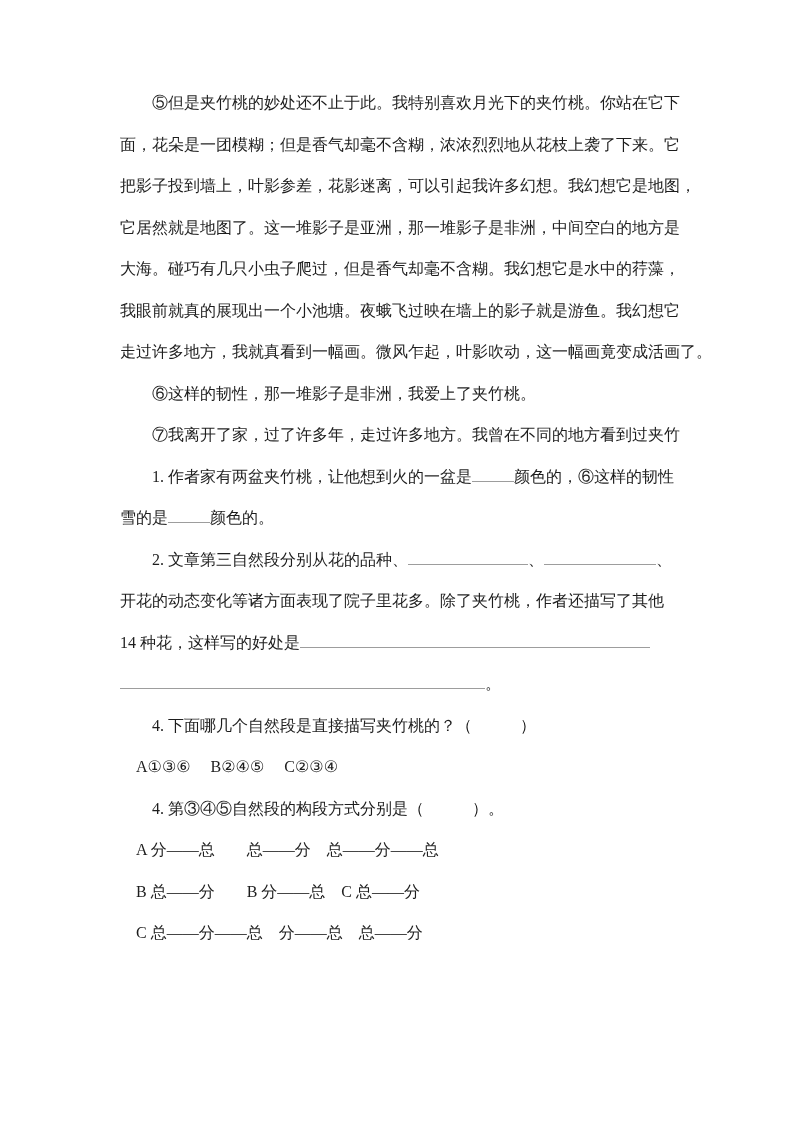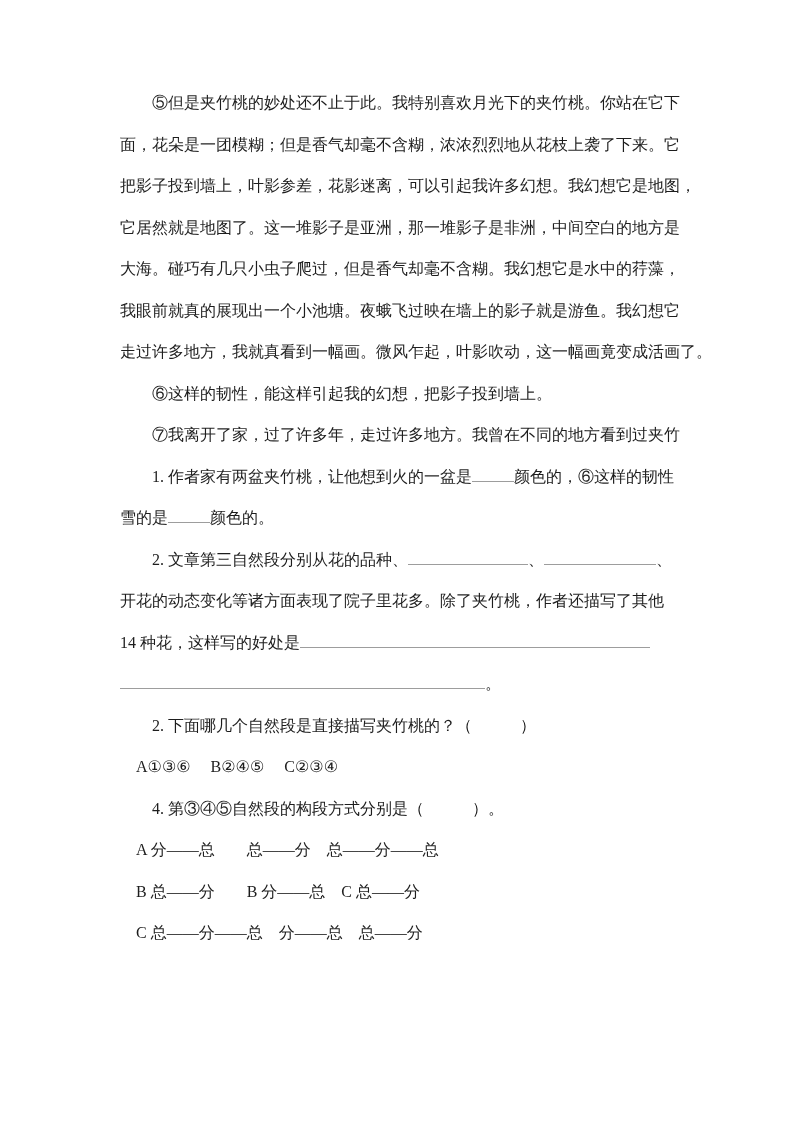--- a/index.html
+++ b/index.html
@@ -47,28 +47,28 @@
 
 <div class="page">
   <div class="doc-body">
       <div class="line" style="padding-left: 32px;"><span class="txt">⑤但是夹竹桃的妙处还不止于此。我特别喜欢月光下的夹竹桃。你站在它下</span></div>
       <div class="line"><span class="txt">面，花朵是一团模糊；但是香气却毫不含糊，浓浓烈烈地从花枝上袭了下来。它</span></div>
       <div class="line"><span class="txt">把影子投到墙上，叶影参差，花影迷离，可以引起我许多幻想。我幻想它是地图，</span></div>
       <div class="line"><span class="txt">它居然就是地图了。这一堆影子是亚洲，那一堆影子是非洲，中间空白的地方是</span></div>
       <div class="line"><span class="txt">大海。碰巧有几只小虫子爬过，但是香气却毫不含糊。我幻想它是水中的荇藻，</span></div>
       <div class="line"><span class="txt">我眼前就真的展现出一个小池塘。夜蛾飞过映在墙上的影子就是游鱼。我幻想它</span></div>
       <div class="line"><span class="txt">走过许多地方，我就真看到一幅画。微风乍起，叶影吹动，这一幅画竟变成活画了。</span></div>
-      <div class="line" style="padding-left: 32px;"><span class="txt">⑥这样的韧性，能这样引起我的幻想，把影子投到墙上。</span></div>
+      <div class="line" style="padding-left: 32px;"><span class="txt">⑥这样的韧性，那一堆影子是非洲，我爱上了夹竹桃。</span></div>
       <div class="line" style="padding-left: 32px;"><span class="txt">⑦我离开了家，过了许多年，走过许多地方。我曾在不同的地方看到过夹竹</span></div>
       <div class="line" style="padding-left: 32px;"><span class="txt">1. 作者家有两盆夹竹桃，让他想到火的一盆是</span><span class="blank" style="width: 42px;"></span><span class="txt">颜色的，⑥这样的韧性</span></div>
       <div class="line"><span class="txt">雪的是</span><span class="blank" style="width: 42px;"></span><span class="txt">颜色的。</span></div>
       <div class="line" style="padding-left: 32px;"><span class="txt">2. 文章第三自然段分别从花的品种、</span><span class="blank" style="width: 120px;"></span><span class="txt">、</span><span class="blank" style="width: 112px;"></span><span class="txt">、</span></div>
       <div class="line"><span class="txt">开花的动态变化等诸方面表现了院子里花多。除了夹竹桃，作者还描写了其他</span></div>
       <div class="line"><span class="txt">14 种花，这样写的好处是</span><span class="blank" style="width: 350px;"></span></div>
       <div class="line"><span class="blank" style="width: 365px;"></span><span class="txt">。</span></div>
-      <div class="line" style="padding-left: 32px;"><span class="txt">2. 下面哪几个自然段是直接描写夹竹桃的？（　　　）</span></div>
+      <div class="line" style="padding-left: 32px;"><span class="txt">4. 下面哪几个自然段是直接描写夹竹桃的？（　　　）</span></div>
       <div class="line" style="padding-left: 16px;"><span class="txt">A①③⑥　 B②④⑤　 C②③④</span></div>
       <div class="line" style="padding-left: 32px;"><span class="txt">4. 第③④⑤自然段的构段方式分别是（　　　）。</span></div>
       <div class="line" style="padding-left: 16px;"><span class="txt">A 分——总　　总——分　总——分——总</span></div>
       <div class="line" style="padding-left: 16px;"><span class="txt">B 总——分　　B 分——总　C 总——分</span></div>
       <div class="line" style="padding-left: 16px;"><span class="txt">C 总——分——总　分——总　总——分</span></div>
     </div>
 </div>
 
 </body></html>

